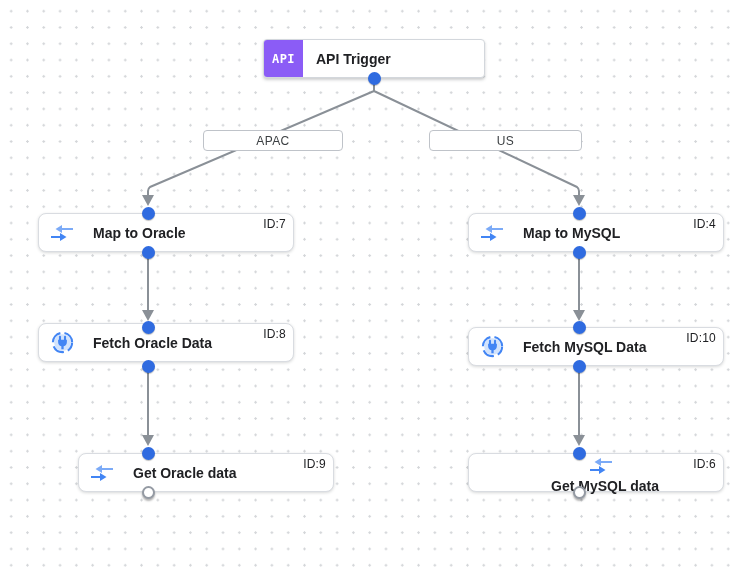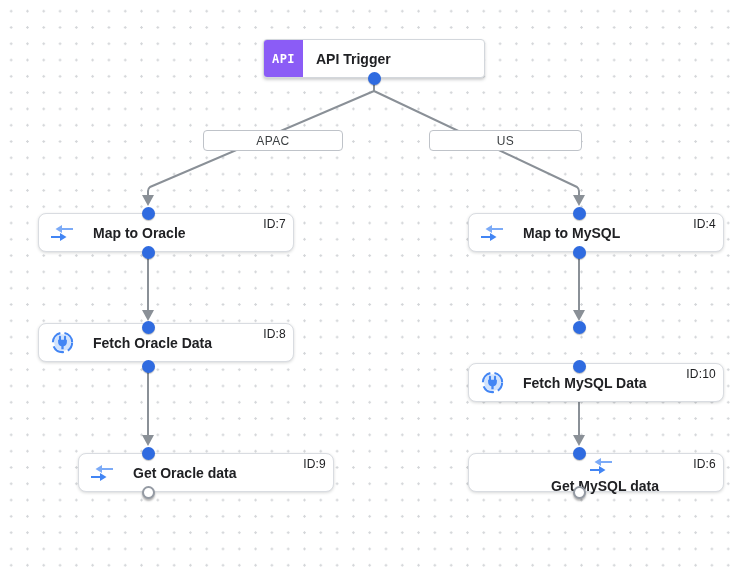--- a/index.html
+++ b/index.html
@@ -160,21 +160,21 @@
         <g fill="#4285f4">
             <path d="M2 15 H12 v2 H2 z"></path>
             <polygon points="11,12 11,20 17.5,16"></polygon>
           </g>
       </svg>
     </span>
     <span class="node-title">Map to MySQL</span>
     <span class="node-id">ID:4</span>
   </div>
 
-  <div class="node" style="left:468px; top:327px;margin-top:36px;">
+  <div class="node" style="left:468px; top:327px;">
     <span class="task-icon">
       <svg width="23" height="23" viewBox="0 0 22 22">
         <circle cx="11" cy="11" r="8" fill="#d2e3fc"></circle>
         <circle cx="11" cy="11" r="9.2" fill="none" stroke="#4285f4" stroke-width="2" stroke-dasharray="12 4 12 4" stroke-dashoffset="3"></circle>
         <g fill="#4285f4">
           <rect x="7.6" y="4.5" width="2" height="5" rx="1"></rect>
           <rect x="12.4" y="4.5" width="2" height="5" rx="1"></rect>
           <path d="M6.8 8.4 h8.4 v2.2 a4.2 4.2 0 0 1 -3.1 4.05 V17.5 h-2.2 v-2.85 A4.2 4.2 0 0 1 6.8 10.6 z"></path>
         </g>
       </svg>

